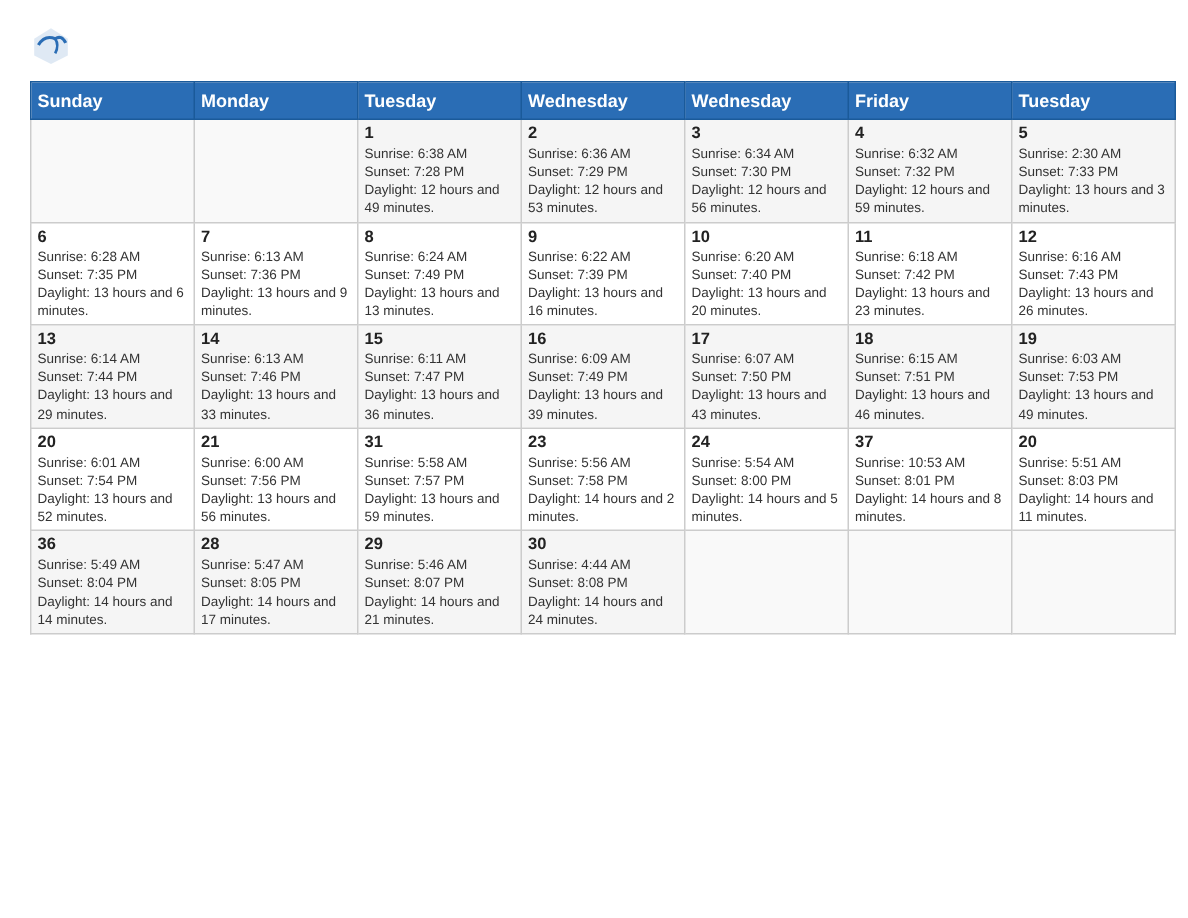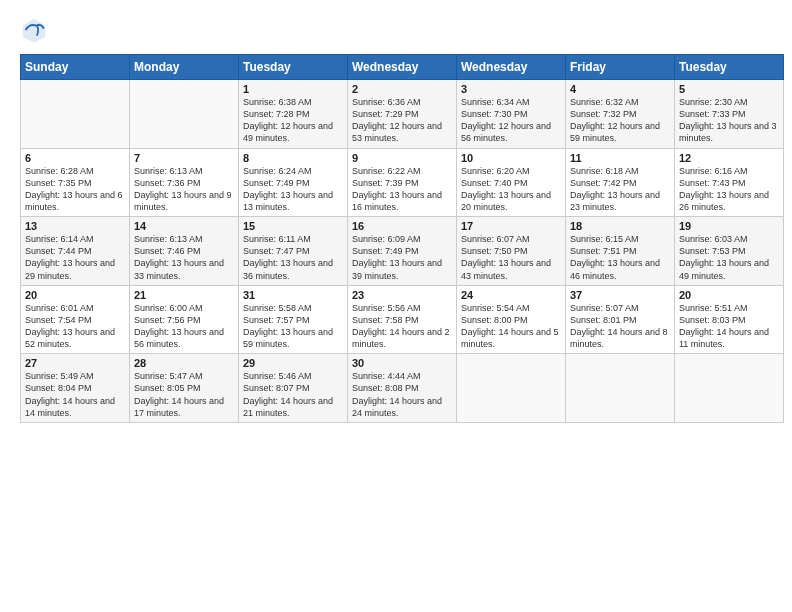--- a/index.html
+++ b/index.html
@@ -287,34 +287,34 @@
 Daylight: 14 hours and 2 minutes.</div>
           </td>
           <td>
             <span class="day-number">24</span>
             <div class="day-info">Sunrise: 5:54 AM
 Sunset: 8:00 PM
 Daylight: 14 hours and 5 minutes.</div>
           </td>
           <td>
             <span class="day-number">37</span>
-            <div class="day-info">Sunrise: 5:07 AM
+            <div class="day-info">Sunrise: 10:53 AM
 Sunset: 8:01 PM
 Daylight: 14 hours and 8 minutes.</div>
           </td>
           <td>
             <span class="day-number">20</span>
             <div class="day-info">Sunrise: 5:51 AM
 Sunset: 8:03 PM
 Daylight: 14 hours and 11 minutes.</div>
           </td>
         </tr>
         <tr>
           <td>
-            <span class="day-number">27</span>
+            <span class="day-number">36</span>
             <div class="day-info">Sunrise: 5:49 AM
 Sunset: 8:04 PM
 Daylight: 14 hours and 14 minutes.</div>
           </td>
           <td>
             <span class="day-number">28</span>
             <div class="day-info">Sunrise: 5:47 AM
 Sunset: 8:05 PM
 Daylight: 14 hours and 17 minutes.</div>
           </td>

